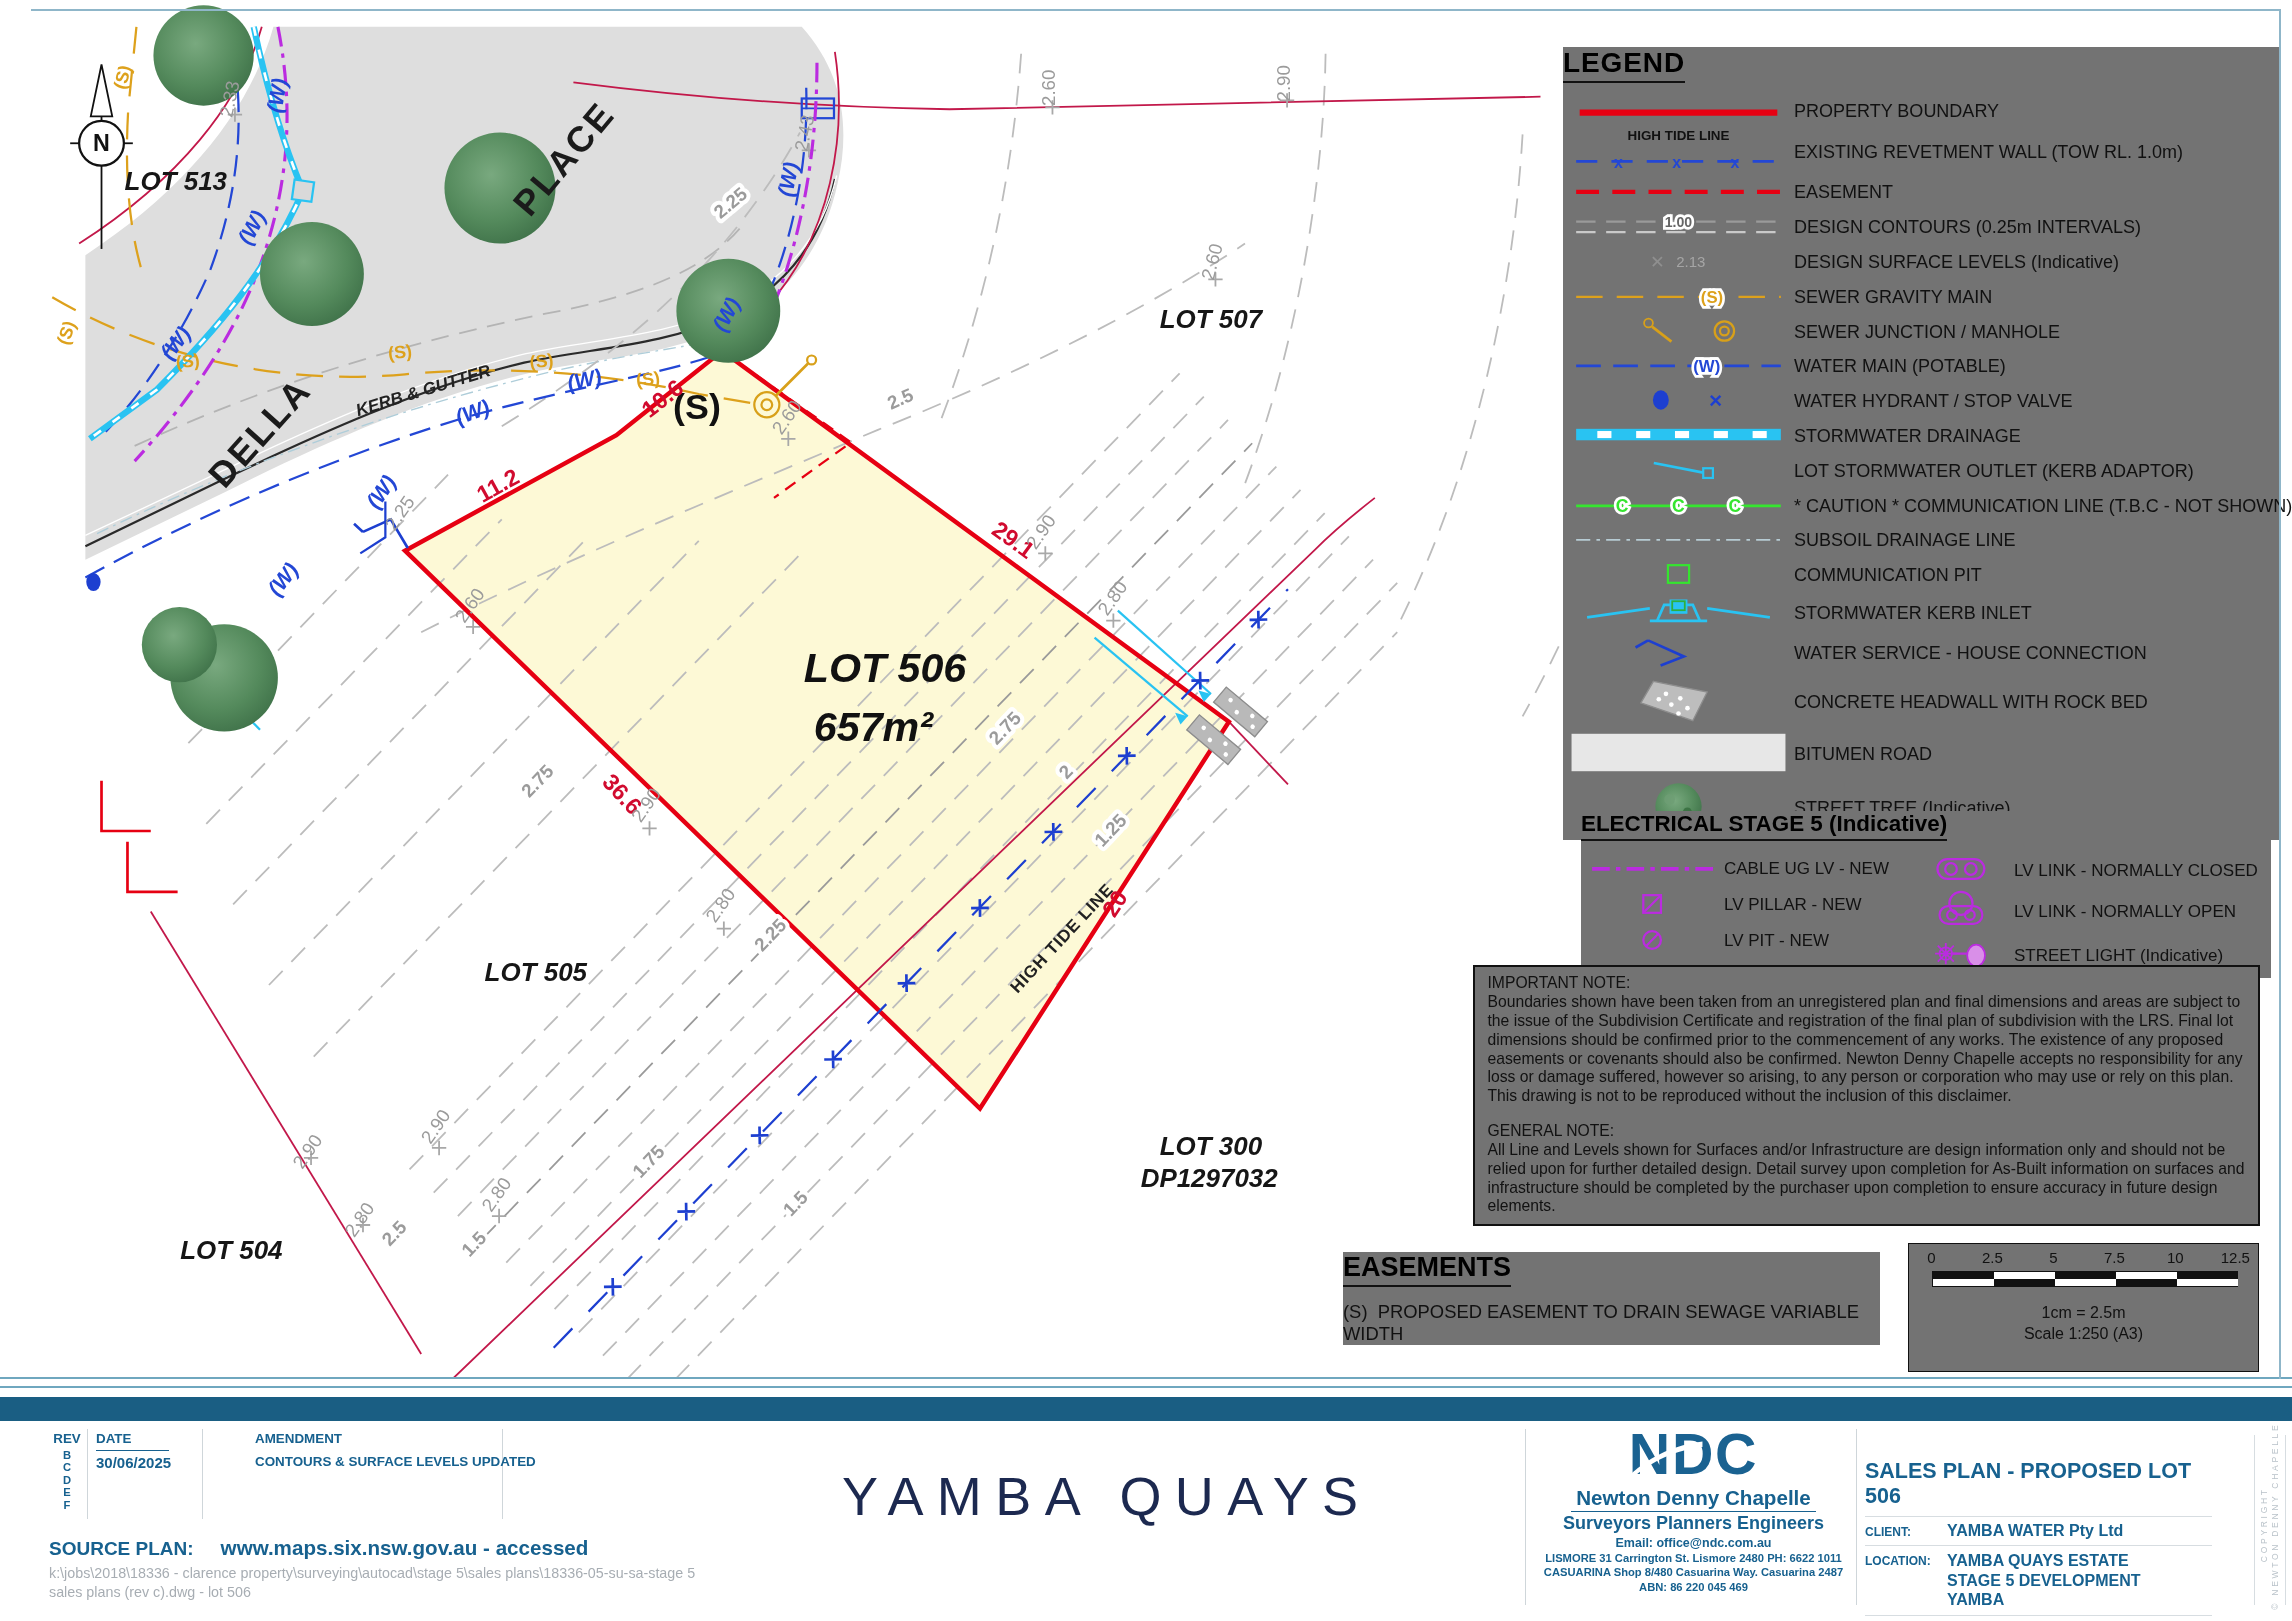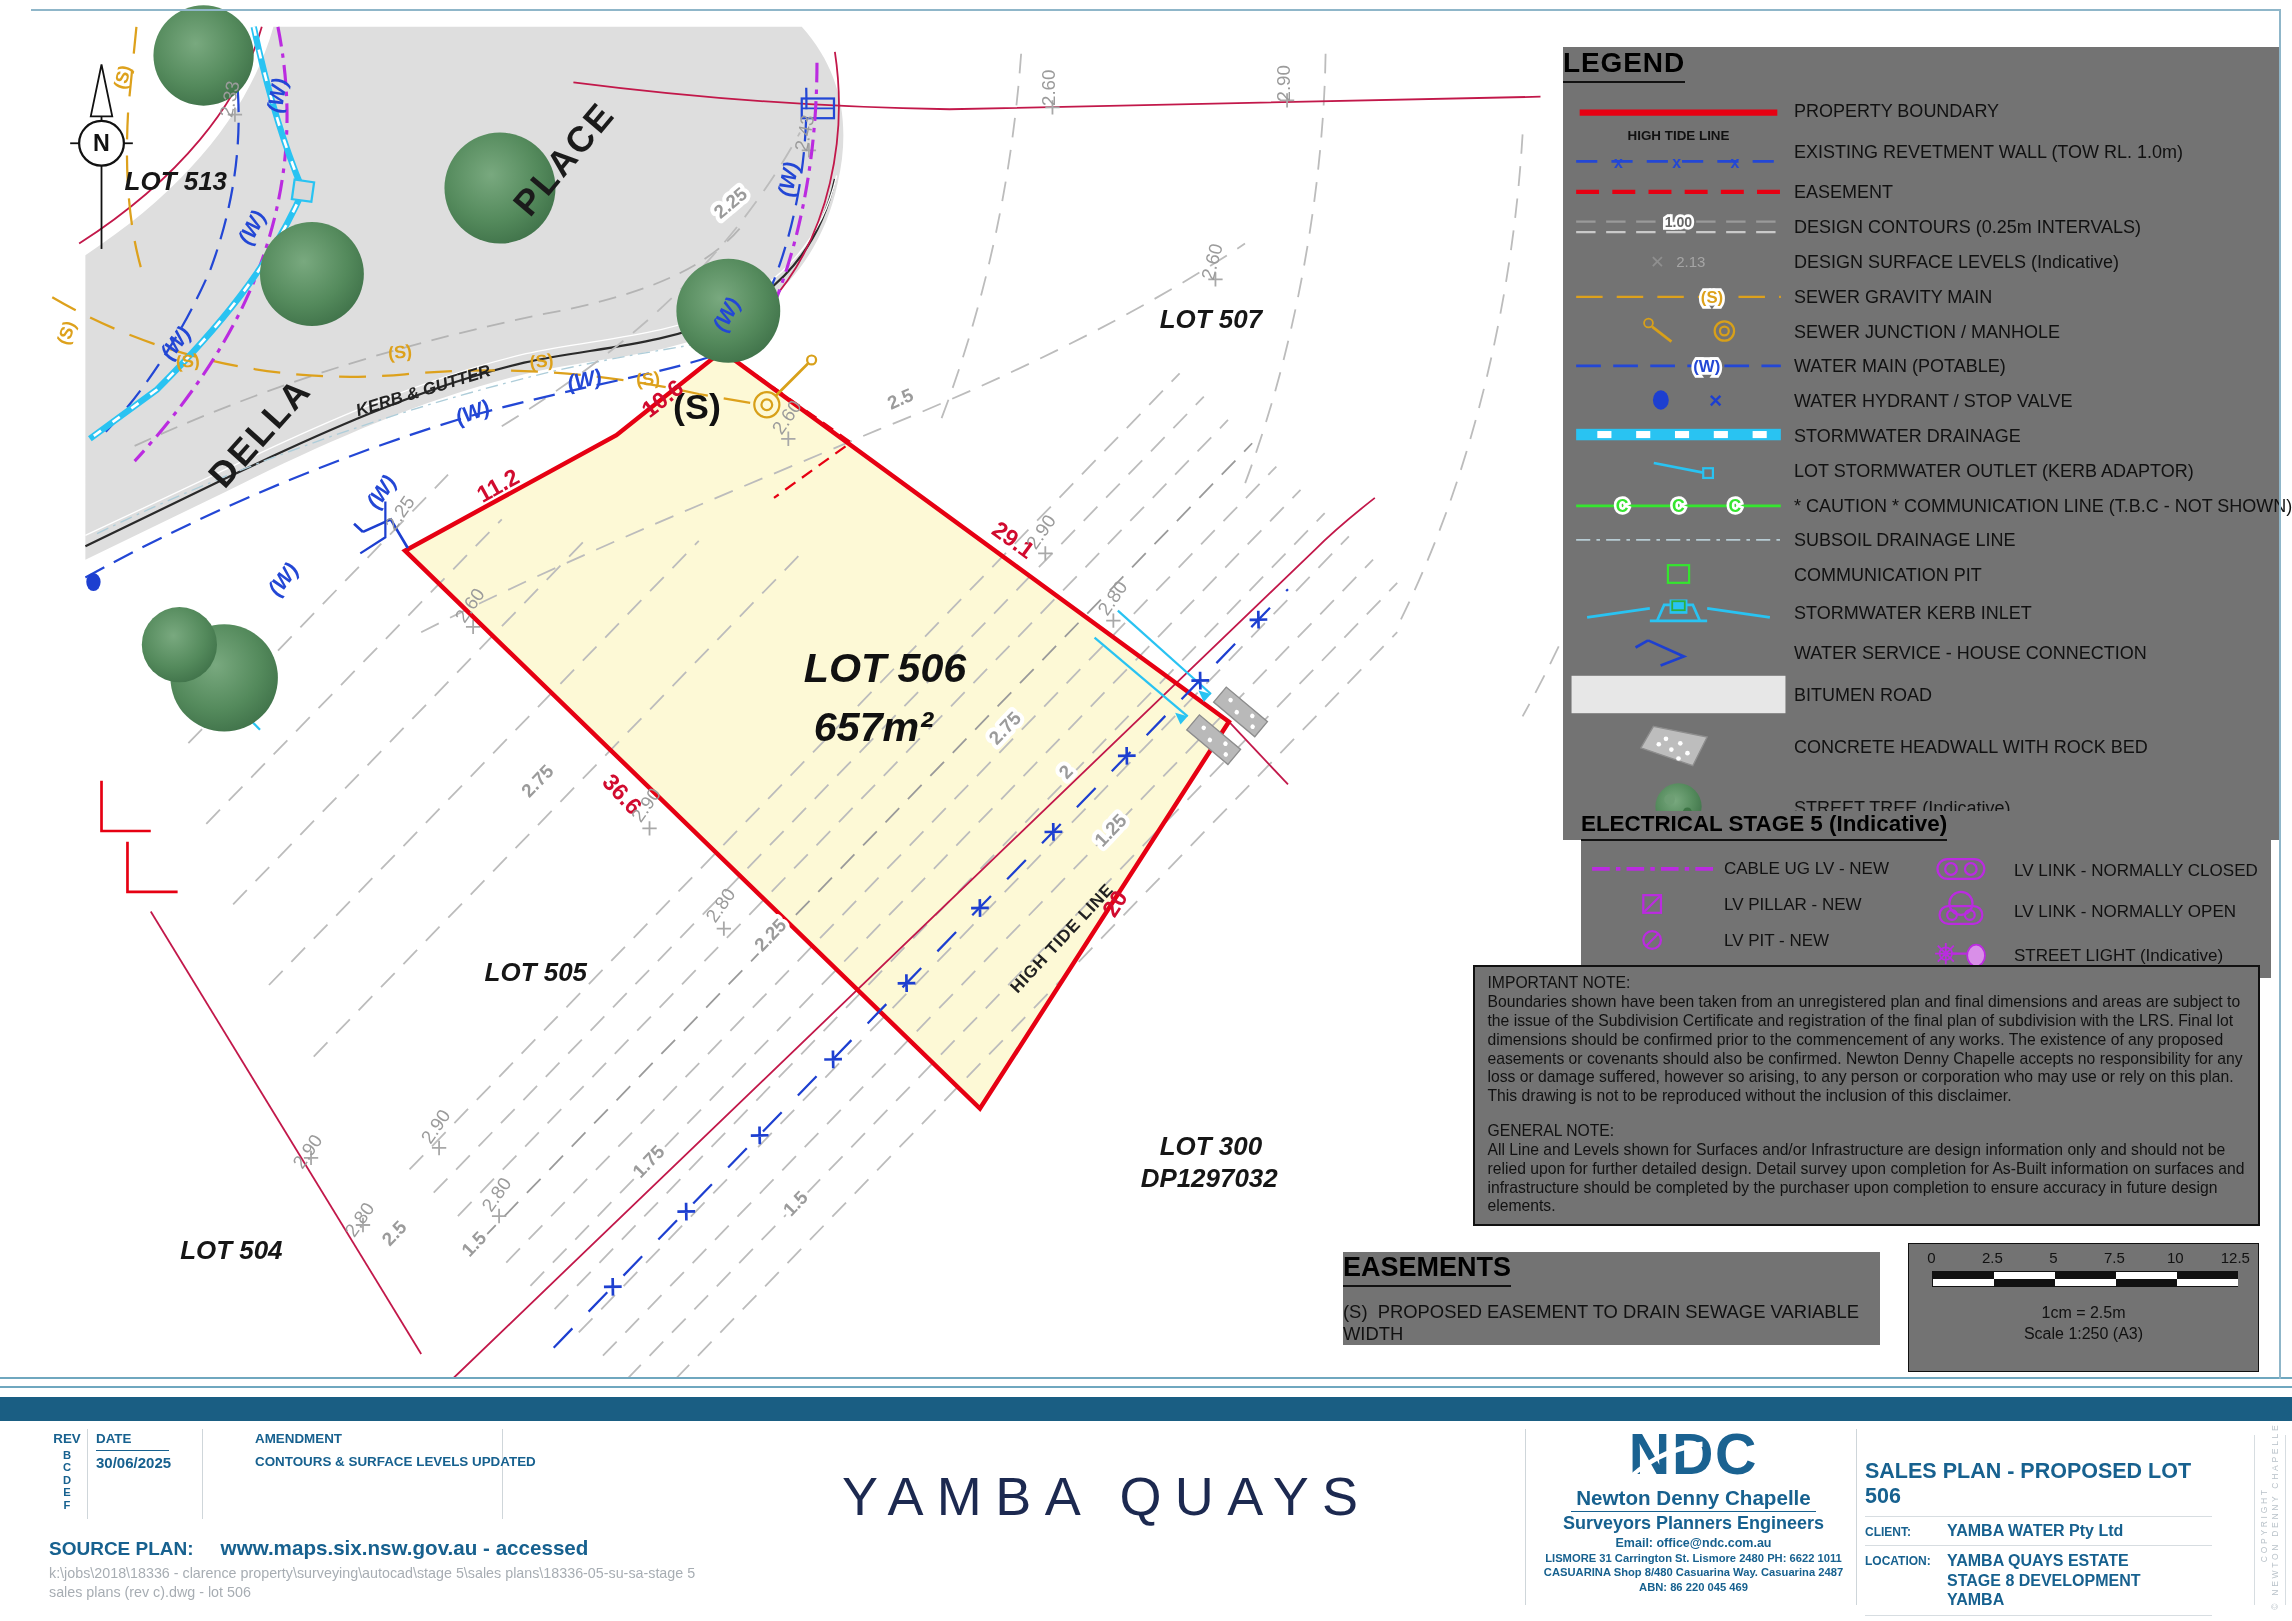--- a/index.html
+++ b/index.html
@@ -463,36 +463,36 @@
             </svg></div>
           <div class="llab">STORMWATER KERB INLET</div>
         </div>
         <div class="lrow">
           <div class="licon"><svg width="215" height="34" viewBox="0 0 240 38">
               <path d="M86,6 L72,14 M86,6 L126,24 L100,34" stroke="#1d3fd0" stroke-width="3" fill="none"></path>
             </svg></div>
           <div class="llab">WATER SERVICE - HOUSE CONNECTION</div>
         </div>
         <div class="lrow">
-          <div class="licon"><svg width="215" height="41" viewBox="0 0 240 46">
-              <rect x="0" y="2" width="240" height="42" fill="#e7e7e7"></rect>
-            </svg></div>
-          <div class="llab">BITUMEN ROAD</div>
-        </div>
-        <div class="lrow">
           <div class="licon"><svg width="215" height="54" viewBox="0 0 240 60">
               <path d="M92,8 L152,20 L136,52 L78,32 Z" fill="#bdbdbd" stroke="#8d8d8d" stroke-width="1.5"></path>
               <circle cx="106" cy="22" r="2.6" fill="#fff"></circle>
               <circle cx="122" cy="27" r="2.6" fill="#fff"></circle>
               <circle cx="112" cy="34" r="2.6" fill="#fff"></circle>
               <circle cx="130" cy="38" r="2.6" fill="#fff"></circle>
               <circle cx="98" cy="28" r="2.6" fill="#fff"></circle>
               <circle cx="120" cy="44" r="2.6" fill="#fff"></circle>
             </svg></div>
           <div class="llab">CONCRETE HEADWALL WITH ROCK BED</div>
+        </div>
+        <div class="lrow">
+          <div class="licon"><svg width="215" height="41" viewBox="0 0 240 46">
+              <rect x="0" y="2" width="240" height="42" fill="#e7e7e7"></rect>
+            </svg></div>
+          <div class="llab">BITUMEN ROAD</div>
         </div>
         <div class="lrow">
           <div class="licon"><svg width="215" height="57" viewBox="0 0 240 64">
               <circle cx="120" cy="32" r="26" fill="url(#treeG)"></circle>
               <circle cx="110" cy="24" r="6" fill="#6e9e74" opacity="0.8"></circle>
               <circle cx="130" cy="38" r="5" fill="#3c7344"></circle>
             </svg></div>
           <div class="llab">STREET TREE (Indicative)</div>
         </div>
       </div>
@@ -660,21 +660,21 @@
     <div class="tblock">
       <div class="tb-title">SALES PLAN - PROPOSED LOT 506</div>
       <div class="tb-row">
         <div class="tb-lab">CLIENT:</div>
         <div class="tb-val">YAMBA WATER Pty Ltd</div>
       </div>
       <div class="tb-row">
         <div class="tb-lab">LOCATION:</div>
         <div class="tb-val" id="loc-lines">
             <div class="locline">YAMBA QUAYS ESTATE</div>
-            <div class="locline">STAGE 8 DEVELOPMENT</div>
+            <div class="locline">STAGE 5 DEVELOPMENT</div>
             <div class="locline">YAMBA</div>
           </div>
       </div>
       <div class="tb-grid">
         <div style="width:175px">
           <div class="tb-cell">
               <span class="l">DATE:</span>
               <span class="v1">16/04/2025</span>
             </div>
           <div class="tb-cell">

